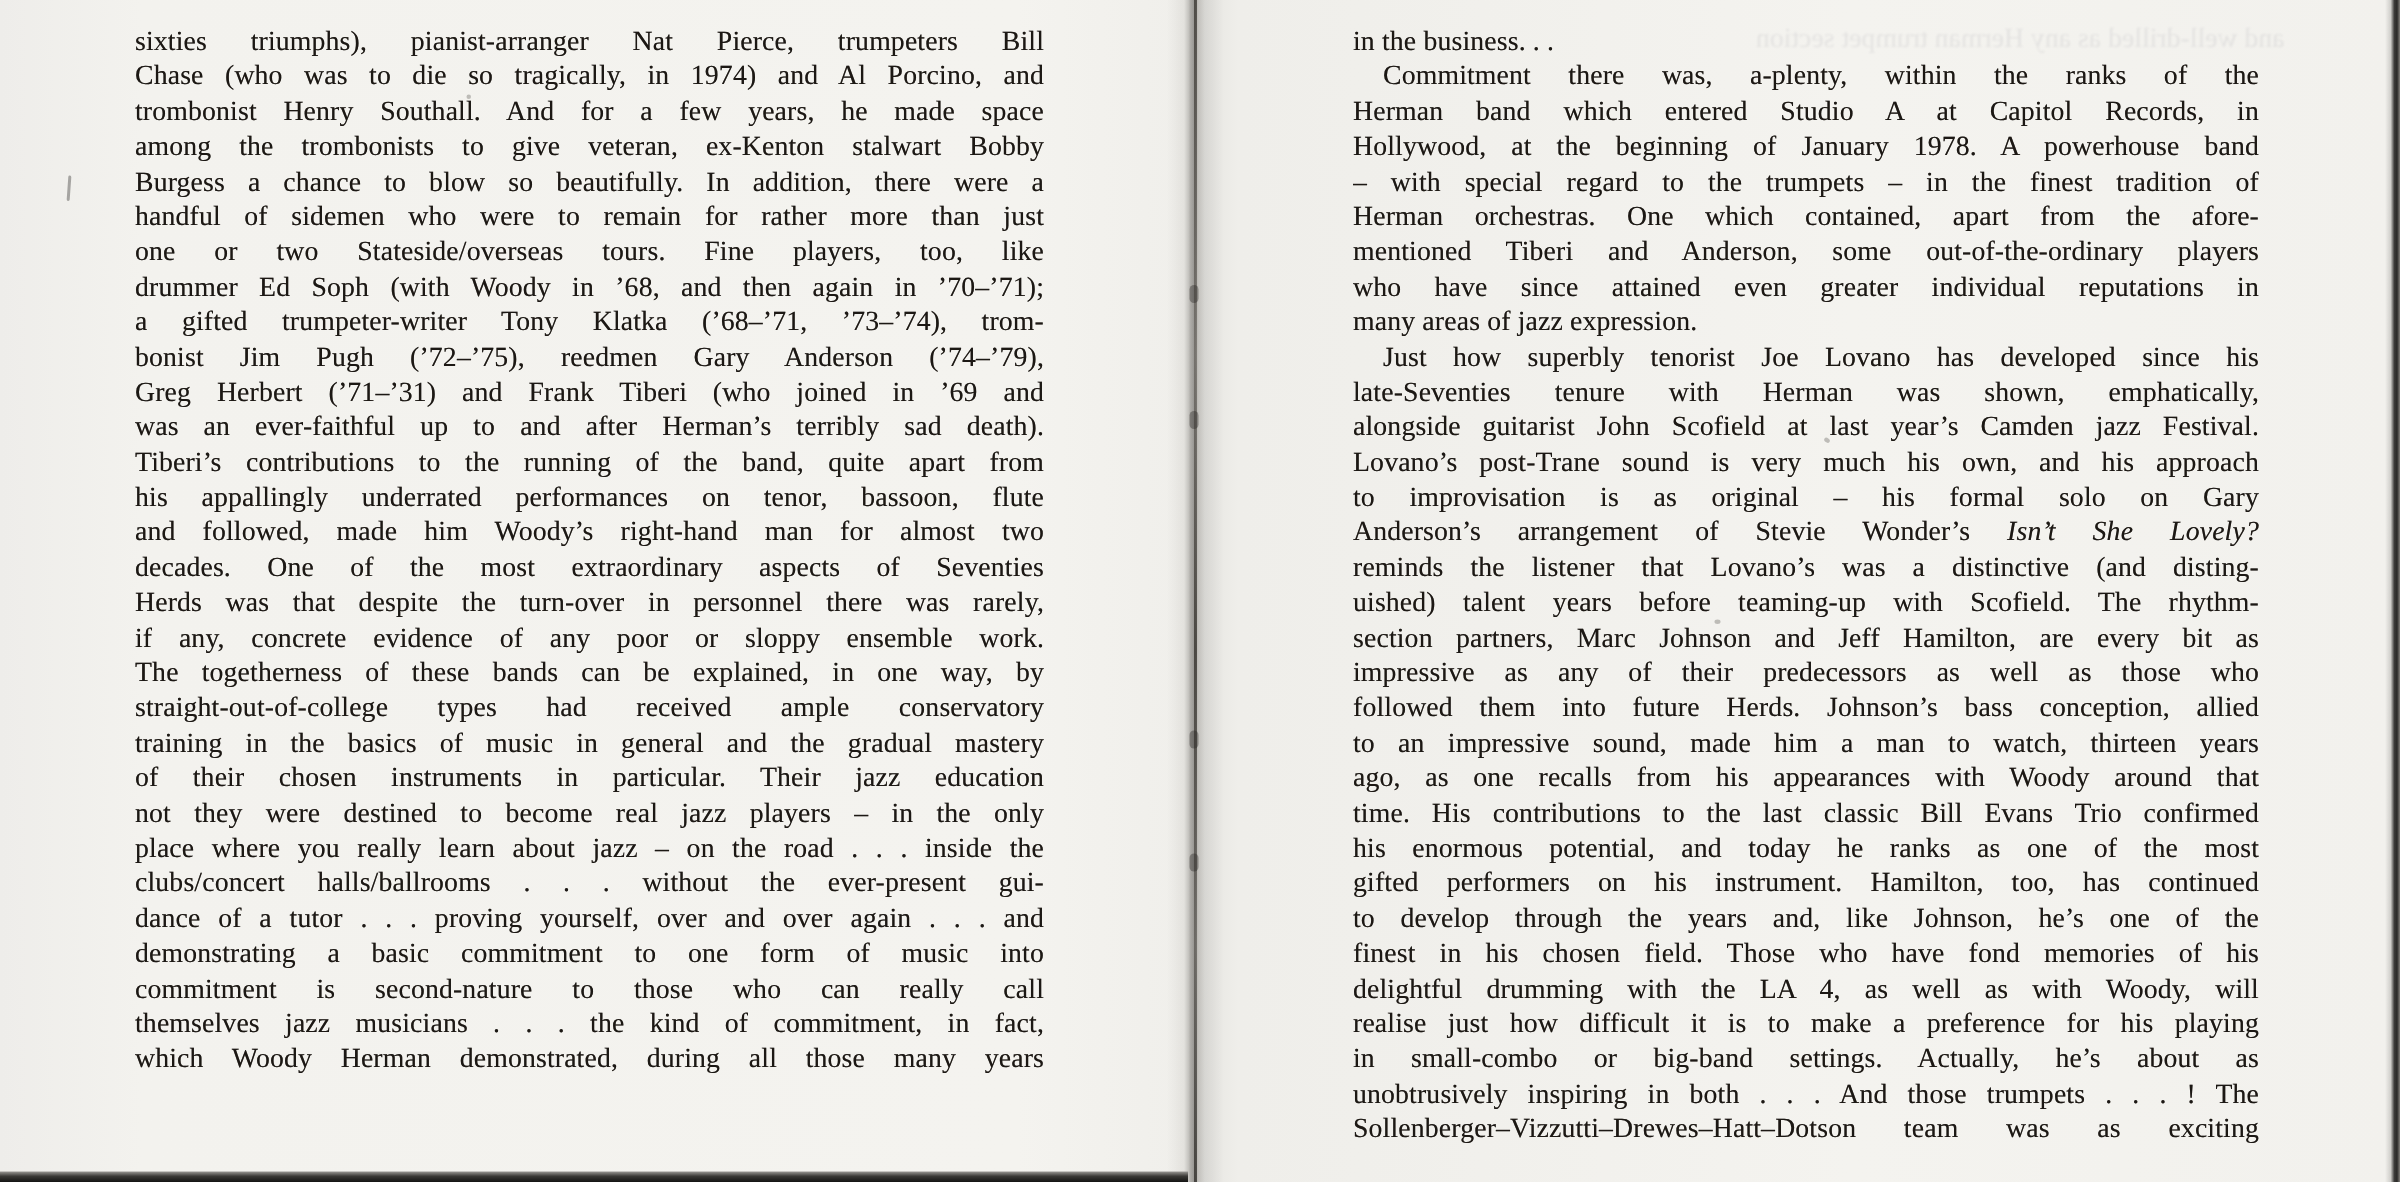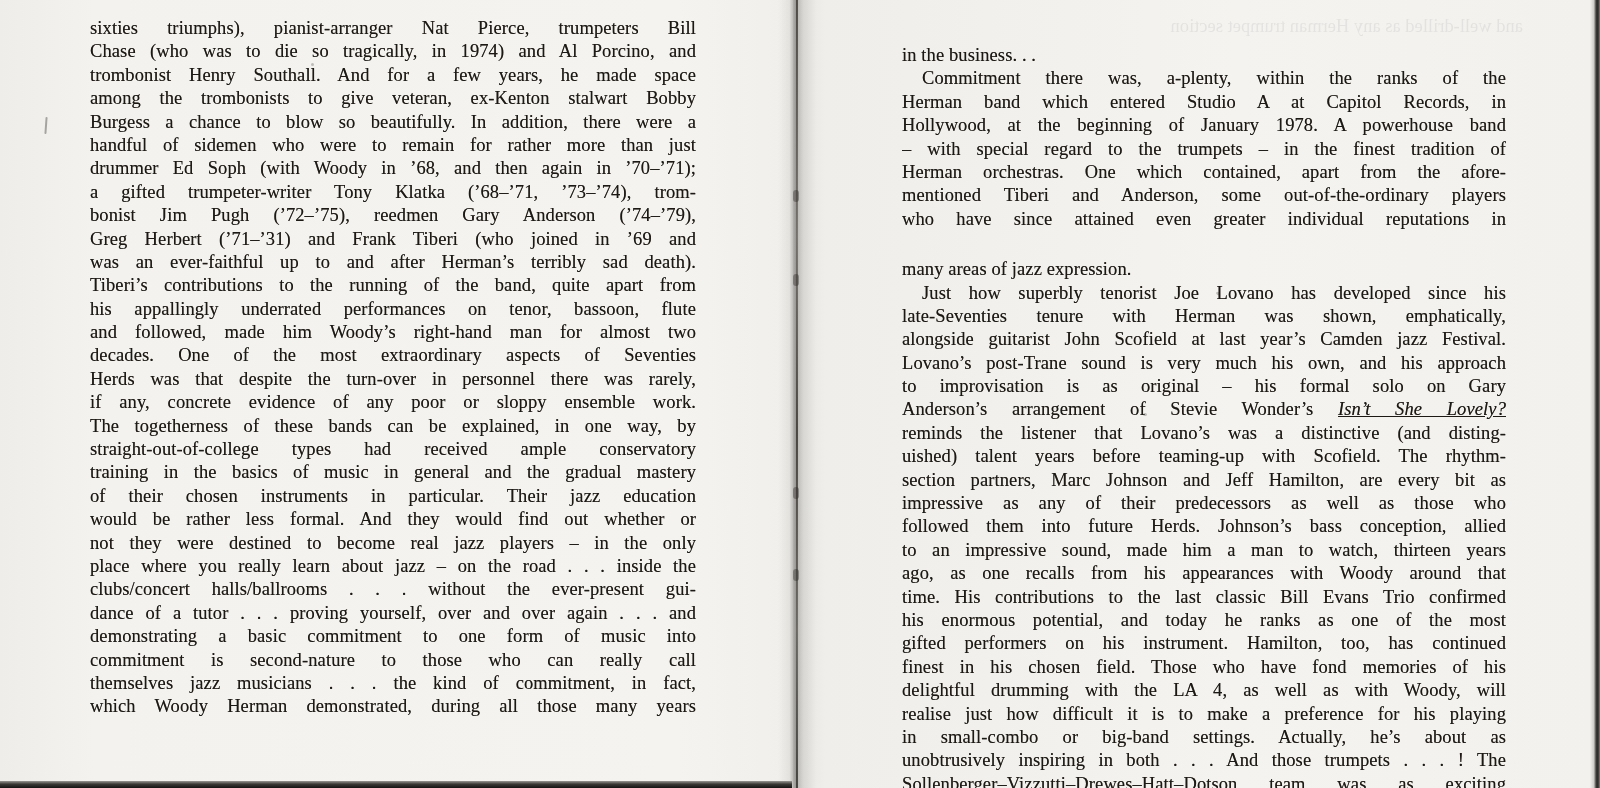--- a/index.html
+++ b/index.html
@@ -35,23 +35,23 @@
   .page-left .text-block { left: 90px; width: 606px; }
   .page-right .text-block { left: 109px; width: 604px; }
 
   .line {
     height: 23.4px;
     overflow: hidden;
     text-align: justify;
     text-align-last: justify;
     white-space: normal;
   }
-  .line.end { text-align-last: left; margin-top: 27px; }
+  .line.end { text-align-last: left; }
   .line.indent { text-indent: 20px; }
-  .italic { font-style: italic; text-decoration: underline; }
+  .italic { font-style: italic; }
 
   
   .ghost-line {
     position: absolute;
     top: 16px; left: 330px; width: 400px;
     font-size: 18.5px;
     color: #4a4a5e;
     opacity: 0.09;
     transform: scaleX(-1);
     filter: blur(0.6px);
@@ -118,36 +118,36 @@
   <div class="page page-left">
     <div class="pen-mark"></div>
     <div class="speck c"></div>
     <div class="text-block">
       <div class="line">sixties triumphs), pianist-arranger Nat Pierce, trumpeters Bill</div>
       <div class="line">Chase (who was to die so tragically, in 1974) and Al Porcino, and</div>
       <div class="line">trombonist Henry Southall. And for a few years, he made space</div>
       <div class="line">among the trombonists to give veteran, ex-Kenton stalwart Bobby</div>
       <div class="line">Burgess a chance to blow so beautifully. In addition, there were a</div>
       <div class="line">handful of sidemen who were to remain for rather more than just</div>
+      <div class="line">one or two Stateside/overseas tours. Fine players, too, like</div>
       <div class="line">drummer Ed Soph (with Woody in ’68, and then again in ’70–’71);</div>
       <div class="line">a gifted trumpeter-writer Tony Klatka (’68–’71, ’73–’74), trom-</div>
       <div class="line">bonist Jim Pugh (’72–’75), reedmen Gary Anderson (’74–’79),</div>
       <div class="line">Greg Herbert (’71–’31) and Frank Tiberi (who joined in ’69 and</div>
       <div class="line">was an ever-faithful up to and after Herman’s terribly sad death).</div>
       <div class="line">Tiberi’s contributions to the running of the band, quite apart from</div>
       <div class="line">his appallingly underrated performances on tenor, bassoon, flute</div>
       <div class="line">and followed, made him Woody’s right-hand man for almost two</div>
       <div class="line">decades. One of the most extraordinary aspects of Seventies</div>
       <div class="line">Herds was that despite the turn-over in personnel there was rarely,</div>
       <div class="line">if any, concrete evidence of any poor or sloppy ensemble work.</div>
       <div class="line">The togetherness of these bands can be explained, in one way, by</div>
       <div class="line">straight-out-of-college types had received ample conservatory</div>
       <div class="line">training in the basics of music in general and the gradual mastery</div>
       <div class="line">of their chosen instruments in particular. Their jazz education</div>
-      <div class="line">would be rather less formal. And they would find out whether or</div>
       <div class="line">not they were destined to become real jazz players – in the only</div>
       <div class="line">place where you really learn about jazz – on the road . . . inside the</div>
       <div class="line">clubs/concert halls/ballrooms . . . without the ever-present gui-</div>
       <div class="line">dance of a tutor . . . proving yourself, over and over again . . . and</div>
       <div class="line">demonstrating a basic commitment to one form of music into</div>
       <div class="line">commitment is second-nature to those who can really call</div>
       <div class="line">themselves jazz musicians . . . the kind of commitment, in fact,</div>
       <div class="line">which Woody Herman demonstrated, during all those many years</div>
     </div>
   </div>
@@ -175,20 +175,21 @@
       <div class="line">reminds the listener that Lovano’s was a distinctive (and disting-</div>
       <div class="line">uished) talent years before teaming-up with Scofield. The rhythm-</div>
       <div class="line">section partners, Marc Johnson and Jeff Hamilton, are every bit as</div>
       <div class="line">impressive as any of their predecessors as well as those who</div>
       <div class="line">followed them into future Herds. Johnson’s bass conception, allied</div>
       <div class="line">to an impressive sound, made him a man to watch, thirteen years</div>
       <div class="line">ago, as one recalls from his appearances with Woody around that</div>
       <div class="line">time. His contributions to the last classic Bill Evans Trio confirmed</div>
       <div class="line">his enormous potential, and today he ranks as one of the most</div>
       <div class="line">gifted performers on his instrument. Hamilton, too, has continued</div>
+      <div class="line">to develop through the years and, like Johnson, he’s one of the</div>
       <div class="line">finest in his chosen field. Those who have fond memories of his</div>
       <div class="line">delightful drumming with the LA 4, as well as with Woody, will</div>
       <div class="line">realise just how difficult it is to make a preference for his playing</div>
       <div class="line">in small-combo or big-band settings. Actually, he’s about as</div>
       <div class="line">unobtrusively inspiring in both . . . And those trumpets . . . ! The</div>
       <div class="line">Sollenberger–Vizzutti–Drewes–Hatt–Dotson team was as exciting</div>
     </div>
   </div>
 
   <div class="gutter"></div>

